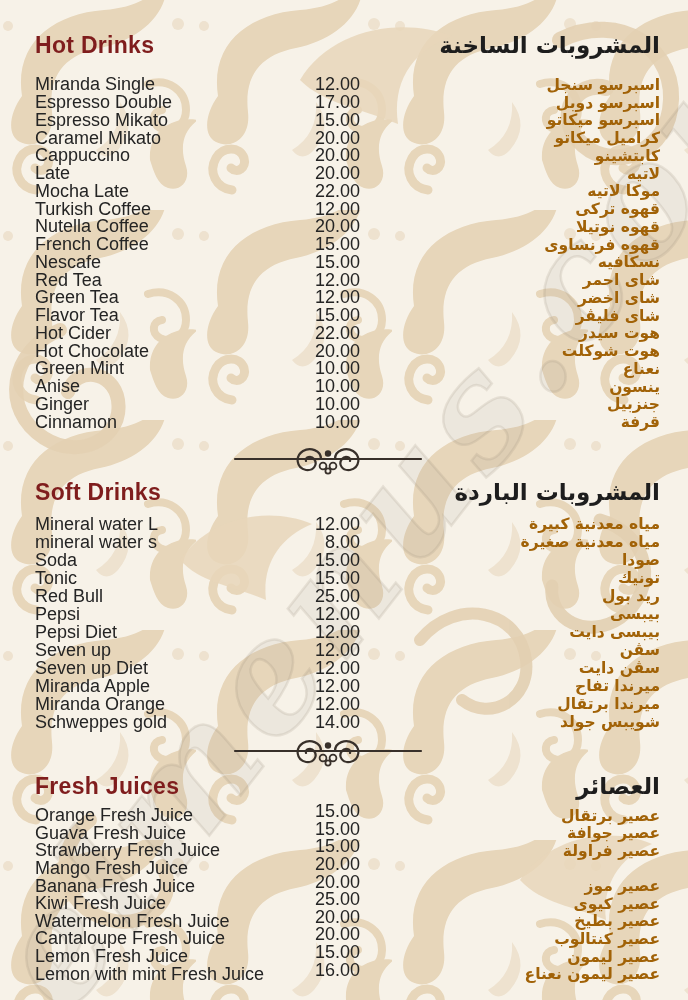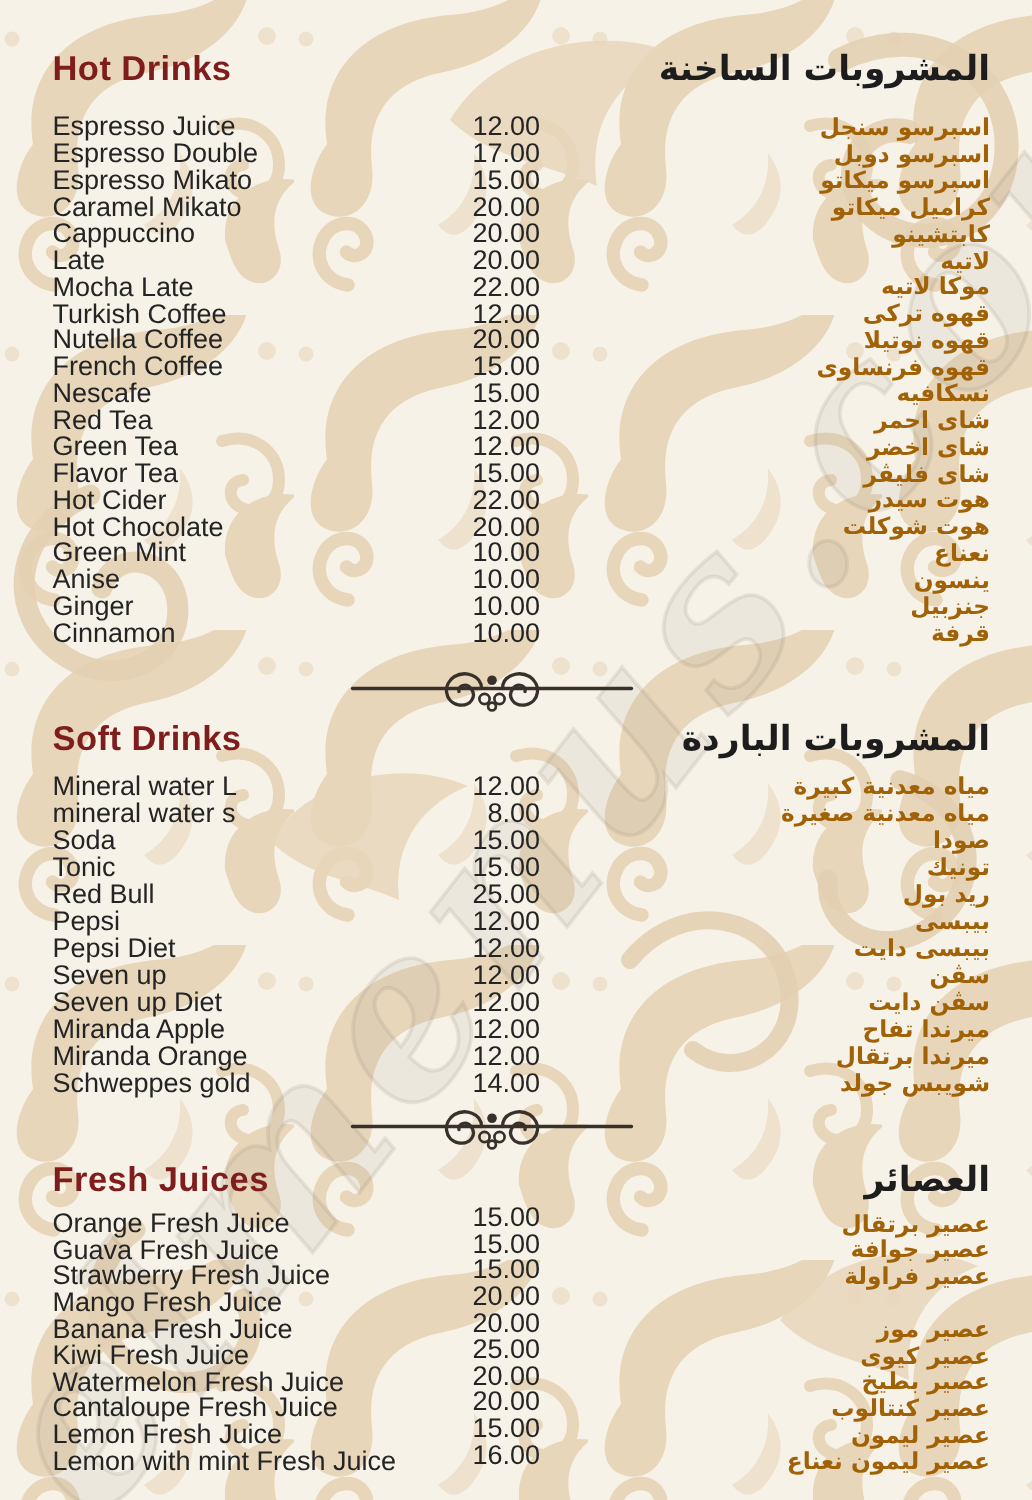--- a/index.html
+++ b/index.html
@@ -94,21 +94,21 @@
   <div class="watermark">elmenus.com</div>
 
   <main id="menu" class="content">
   <section class="section sec0">
     <div class="sec-head">
       <h2 class="t-en">Hot Drinks</h2>
       <h2 class="t-ar">المشروبات الساخنة</h2>
     </div>
     <div class="rows">
   <div class="row">
-    <span class="n-en">Espresso Juice</span>
+    <span class="n-en">Miranda Single</span>
     <span class="n-pr">12.00</span>
     <span class="n-ar">اسبرسو سنجل</span>
   </div>
 
   <div class="row">
     <span class="n-en">Espresso Double</span>
     <span class="n-pr">17.00</span>
     <span class="n-ar">اسبرسو دوبل</span>
   </div>
 

